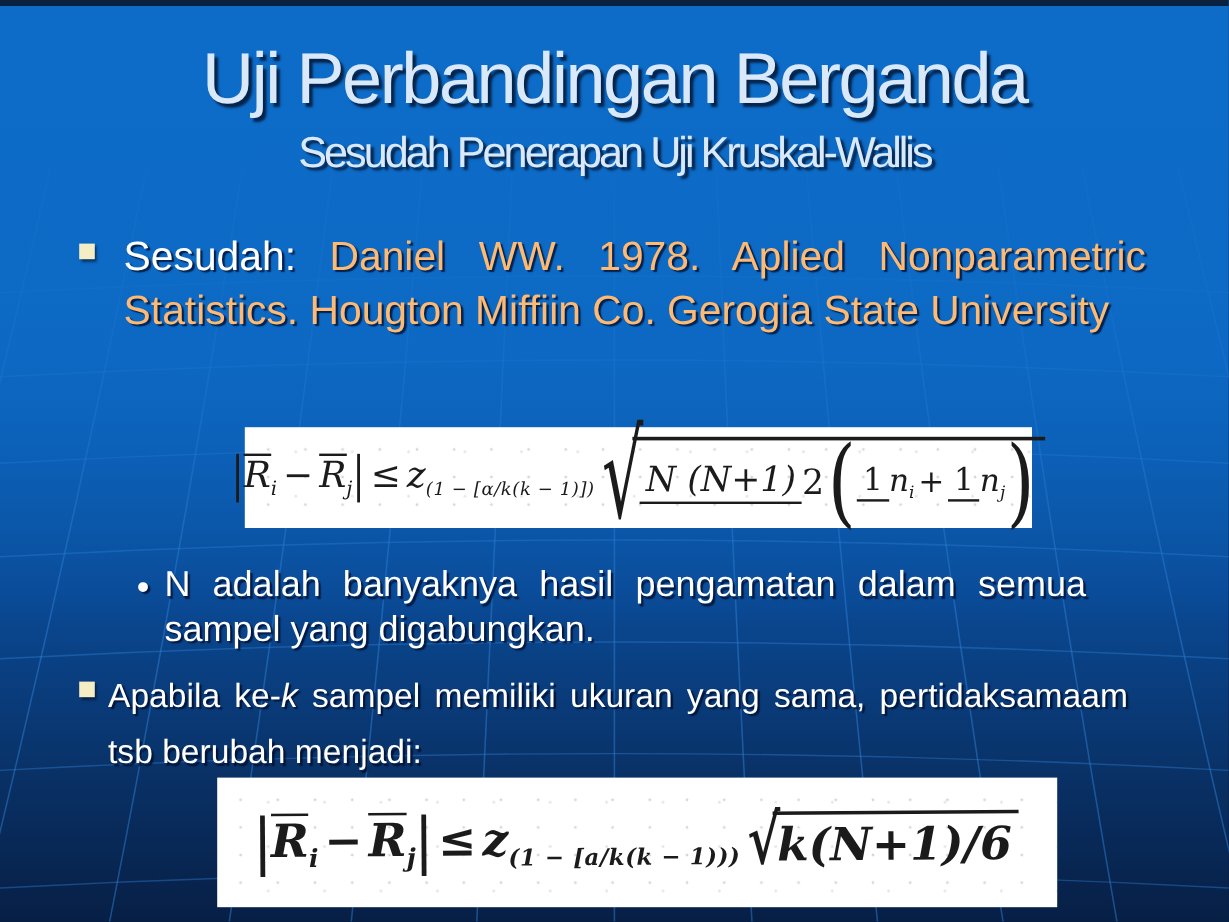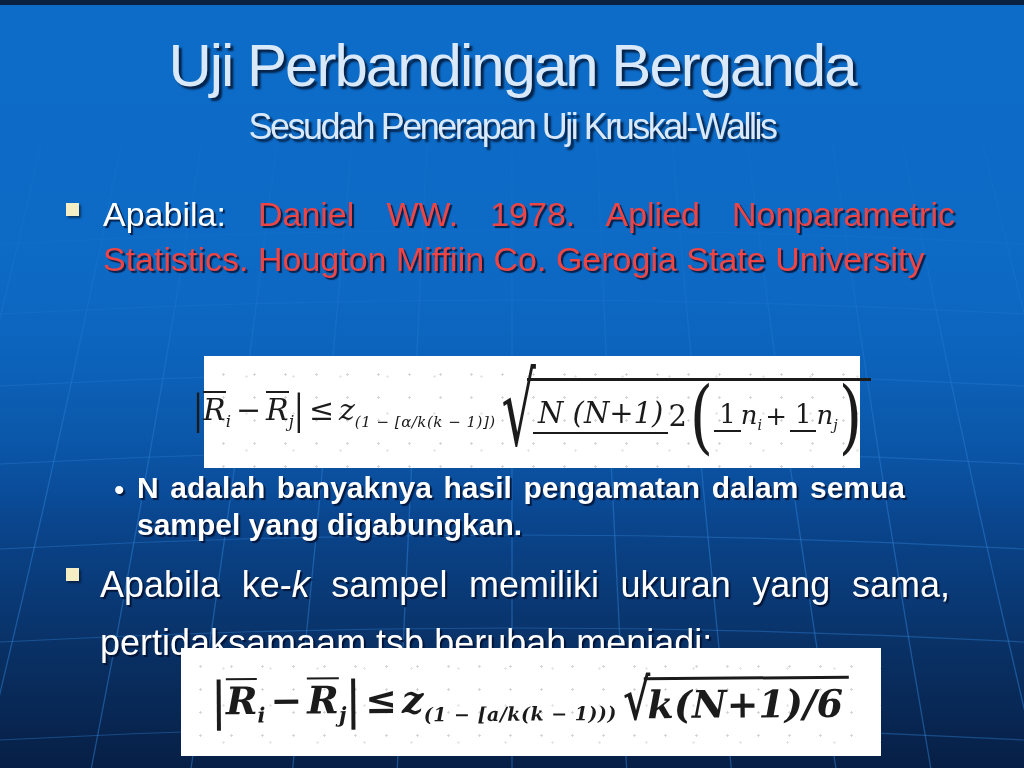--- a/index.html
+++ b/index.html
@@ -42,51 +42,51 @@
   }
   .b-text {
     color: #ffffff;
     text-shadow: 2px 2px 1px rgba(0, 12, 40, 0.78);
     margin: 0;
   }
   .jtext { text-align: justify; }
   .b1 { top: 192px; left: 66px; width: 890px; }
   .b1 .sq-bullet { top: 11px; }
   .b1 .b-text { margin-left: 37px; width: 852px; font-size: 34px; line-height: 45px; }
-  .gold { color: #ef4444; }
+  .gold { color: #fdba74; }
 
   .b2 { top: 316px; left: 66px; width: 890px; }
   .b2 .sq-bullet { top: 11px; }
   .b2 .b-text { margin-left: 37px; width: 852px; font-size: 34px; line-height: 45px; }
 
   .subb { top: 469px; left: 112px; width: 793px; }
   .dot-bullet {
     position: absolute; left: 2px; top: 2px;
     color: #ffffff; font-size: 30px; line-height: 37px;
     text-shadow: 2px 2px 1px rgba(0, 12, 40, 0.78);
   }
-  .subb .b-text { margin-left: 25px; width: 768px; font-size: 30px; line-height: 37px; font-weight: bold; }
+  .subb .b-text { margin-left: 25px; width: 768px; font-size: 30px; line-height: 37px; }
 
   .b3 { top: 556px; left: 66px; width: 884px; }
   .b3 .sq-bullet { top: 12px; }
-  .b3 .b-text { margin-left: 34px; width: 850px; font-size: 36px; line-height: 58px; }
+  .b3 .b-text { margin-left: 24px; width: 850px; font-size: 28px; line-height: 47px; }
   .k-it { font-style: italic; }
 
   
   .formula-box {
     position: absolute;
     background-color: #ffffff;
     background-image:
       radial-gradient(circle, rgba(70,70,70,0.22) 1px, transparent 1.4px),
       radial-gradient(circle, rgba(90,90,90,0.15) 1px, transparent 1.3px);
     background-size: 31px 23px, 47px 37px;
     background-position: 4px 7px, 19px 2px;
     display: flex; align-items: center; justify-content: center;
   }
-  .f1box { left: 204px; top: 356px; width: 656px; height: 112px; }
+  .f1box { left: 204px; top: 356px; width: 656px; height: 84px; }
   .f2box { left: 181px; top: 648px; width: 700px; height: 108px; text-align: right; }
 
   .math {
     font-family: "DejaVu Serif", serif;
     color: #1b1b1b;
     white-space: nowrap;
   }
   .f1m { font-size: 30px; }
   .f2m { font-size: 38px; font-weight: 600; transform: rotate(-0.4deg); }
   .it { font-style: italic; }
@@ -184,21 +184,21 @@
 
   <div class="content">
 
     <div class="title">
       <div class="title-l1">Uji Perbandingan Berganda</div>
       <div class="title-l2">Sesudah Penerapan Uji Kruskal-Wallis</div>
     </div>
 
     <div class="bullet-row b1">
       <span class="sq-bullet"></span>
-      <p class="b-text jtext"><span>Apabila: </span><span class="gold">Daniel WW. 1978. Aplied Nonparametric Statistics. Hougton Miffiin Co. Gerogia State University</span></p>
+      <p class="b-text jtext"><span>Sesudah: </span><span class="gold">Daniel WW. 1978. Aplied Nonparametric Statistics. Hougton Miffiin Co. Gerogia State University</span></p>
     </div>
 
 
     <div class="formula-box f1box">
       <span class="math f1m"><span class="abs">|</span><span class="it rbar">R</span><sub class="ssub it">i</sub><span class="op">−</span><span class="it rbar">R</span><sub class="ssub it">j</sub><span class="abs">|</span><span class="op">≤</span><span class="it">z</span><sub class="zsub">(1 − [α/k(k − 1)])</sub><span class="sqrt">
             <span class="radsign">√</span>
             <span class="radicand">
               <span class="frac fmain">
                 <span class="num it">N (N+1)</span>
                 <span class="den">2</span>

